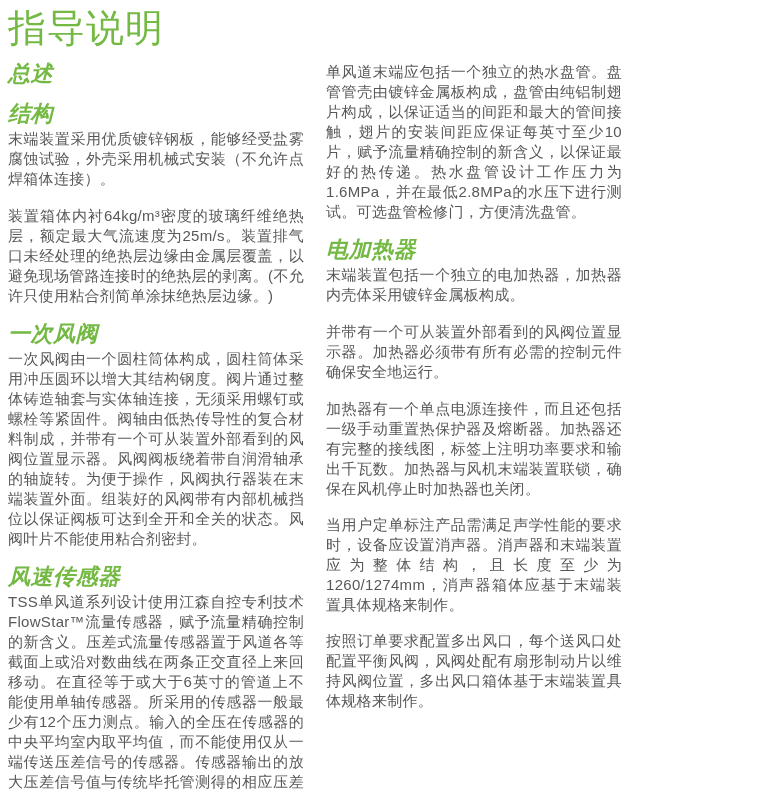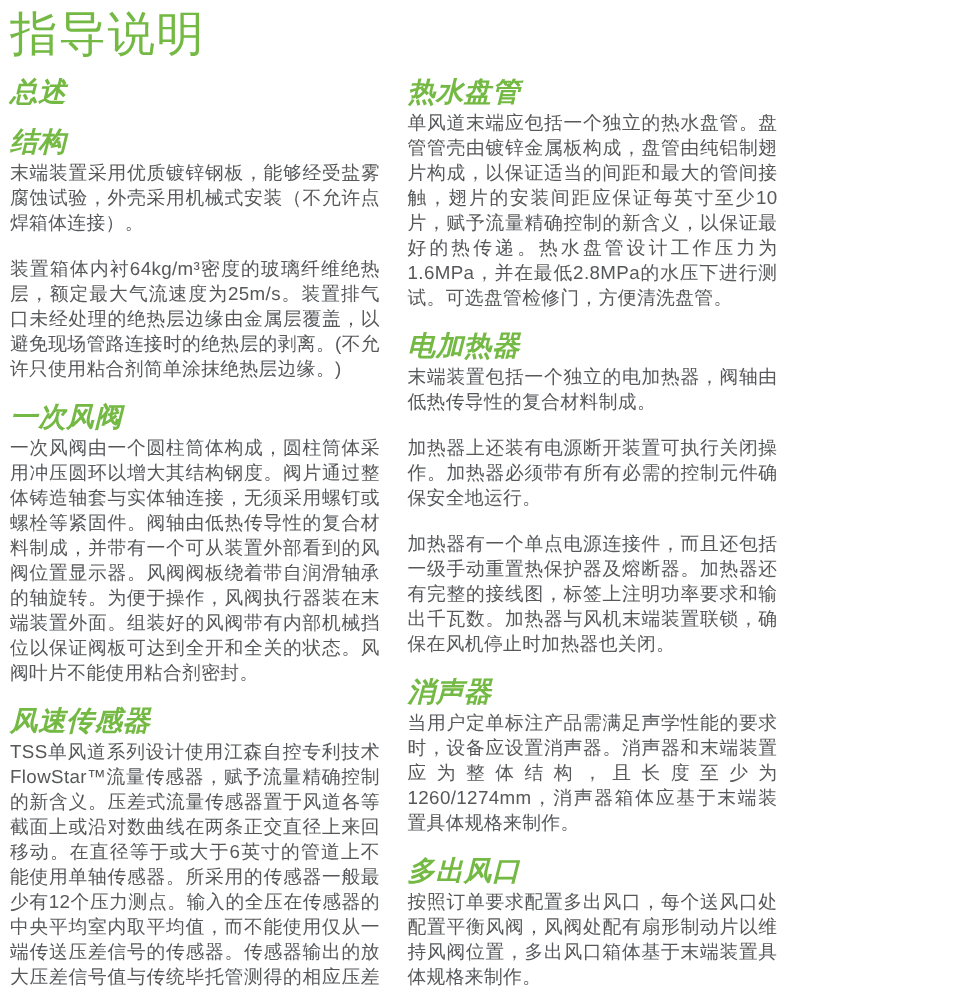--- a/index.html
+++ b/index.html
@@ -72,36 +72,33 @@
     <section class="sec">
       <h2 class="sec-h">风速传感器</h2>
       <p class="para">TSS单风道系列设计使用江森自控专利技术FlowStar™流量传感器，赋予流量精确控制的新含义。压差式流量传感器置于风道各等截面上或沿对数曲线在两条正交直径上来回移动。在直径等于或大于6英寸的管道上不能使用单轴传感器。所采用的传感器一般最少有12个压力测点。输入的全压在传感器的中央平均室内取平均值，而不能使用仅从一端传送压差信号的传感器。传感器输出的放大压差信号值与传统毕托管测得的相应压差信号相比至少是其2.5倍。</p>
     </section>
 
   </div>
 
   <div class="col col-right">
 
     <section class="sec">
-      <h2 class="sec-h">热水盘管</h2>
       <p class="para">单风道末端应包括一个独立的热水盘管。盘管管壳由镀锌金属板构成，盘管由纯铝制翅片构成，以保证适当的间距和最大的管间接触，翅片的安装间距应保证每英寸至少10片，赋予流量精确控制的新含义，以保证最好的热传递。热水盘管设计工作压力为1.6MPa，并在最低2.8MPa的水压下进行测试。可选盘管检修门，方便清洗盘管。</p>
     </section>
 
     <section class="sec">
       <h2 class="sec-h">电加热器</h2>
-      <p class="para">末端装置包括一个独立的电加热器，阀轴由低热传导性的复合材料制成。</p>
-      <p class="para">加热器上还装有电源断开装置可执行关闭操作。加热器必须带有所有必需的控制元件确保安全地运行。</p>
+      <p class="para">末端装置包括一个独立的电加热器，加热器内壳体采用镀锌金属板构成。</p>
+      <p class="para">并带有一个可从装置外部看到的风阀位置显示器。加热器必须带有所有必需的控制元件确保安全地运行。</p>
       <p class="para">加热器有一个单点电源连接件，而且还包括一级手动重置热保护器及熔断器。加热器还有完整的接线图，标签上注明功率要求和输出千瓦数。加热器与风机末端装置联锁，确保在风机停止时加热器也关闭。</p>
     </section>
 
     <section class="sec">
-      <h2 class="sec-h">消声器</h2>
       <p class="para">当用户定单标注产品需满足声学性能的要求时，设备应设置消声器。消声器和末端装置应为整体结构，且长度至少为1260/1274mm，消声器箱体应基于末端装置具体规格来制作。</p>
     </section>
 
     <section class="sec">
-      <h2 class="sec-h">多出风口</h2>
       <p class="para">按照订单要求配置多出风口，每个送风口处配置平衡风阀，风阀处配有扇形制动片以维持风阀位置，多出风口箱体基于末端装置具体规格来制作。</p>
     </section>
 
   </div>
 
 </main>
 
 </body></html>

